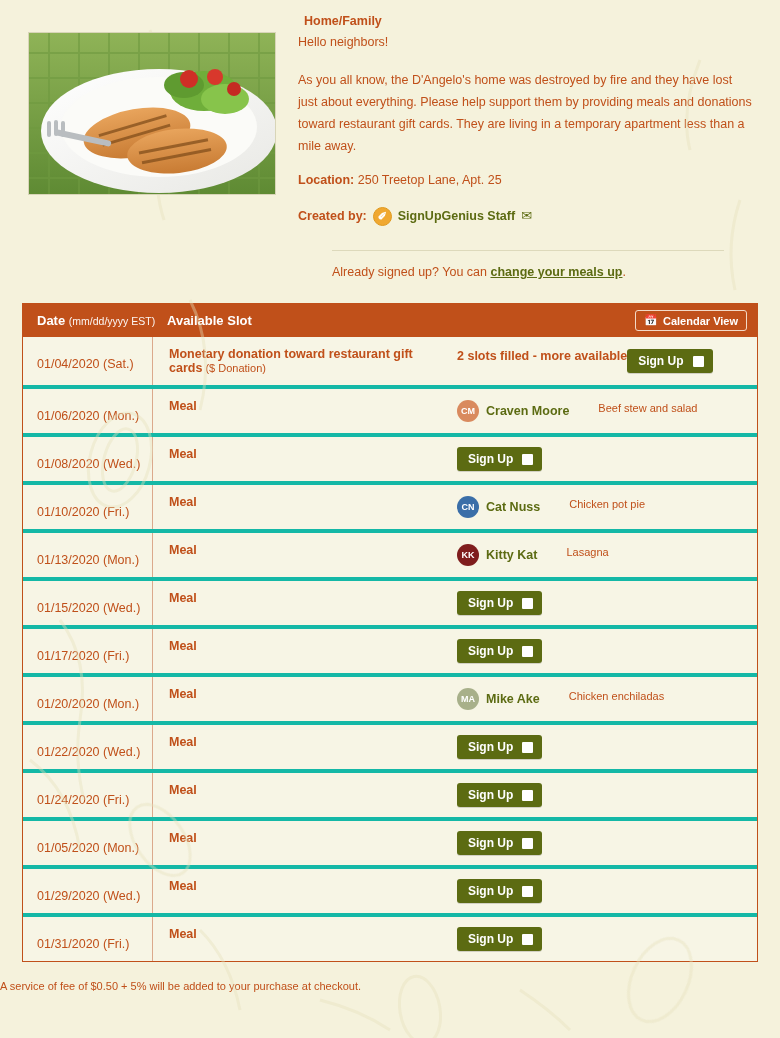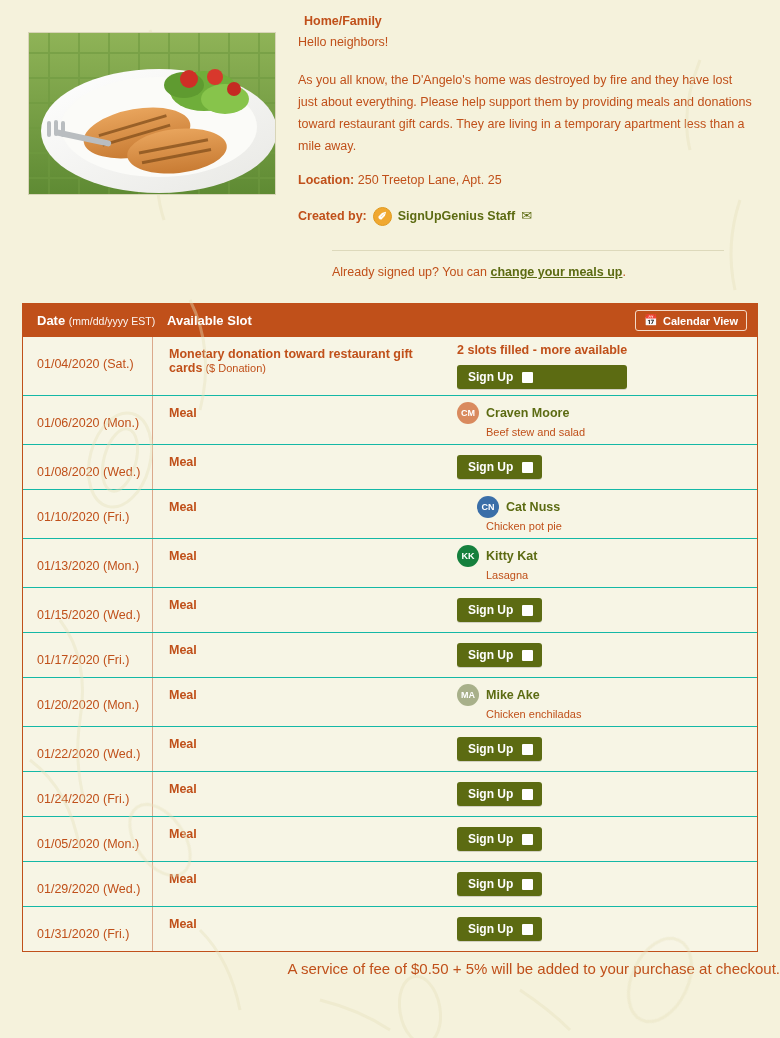--- a/index.html
+++ b/index.html
@@ -138,21 +138,21 @@
     display: inline-flex;
     align-items: center;
     gap: 5px;
     cursor: pointer;
   }
   .cal-glyph { font-size: 11px; }
 
   .row {
     display: flex;
     align-items: stretch;
-    border-top: 1px solid #14b8a6;
+    border-top: 4px solid #14b8a6;
     min-height: 37px;
   }
   .row:first-of-type { border-top: none; }
   .cell-date {
     width: 130px; flex: 0 0 130px;
     padding: 20px 8px 10px 14px;
     font-size: 12.5px;
     font-weight: normal;
     color: #c0501a;
     border-right: 1px solid #dba98c;
@@ -220,29 +220,29 @@
   .person-name {
     color: #5c6b12;
     font-size: 12.5px;
     font-weight: bold;
   }
   .person-note {
     font-size: 11px;
     color: #c0501a;
     margin-top: 2px;
   }
-  .stack { display: flex; flex-direction: column; justify-content: flex-start; }
+  .stack { display: flex; flex-direction: row; justify-content: flex-start; }
   .cell-action.two-line { padding-top: 6px; padding-bottom: 6px; }
   .note-indent { margin-left: 29px; }
 
   .footer-note {
-    text-align: right;
-    font-size: 15px;
-    color: #c0501a;
-    margin-top: 8px;
+    text-align: left;
+    font-size: 11px;
+    color: #c0501a;
+    margin-top: 18px;
   }
 </style>
 </head>
 <body>
 
 <div class="page">
 
   <svg class="bg-pattern" viewBox="0 0 780 1038" preserveAspectRatio="none">
     <g stroke="#e6e0bc" stroke-width="3" fill="none" opacity="0.8">
       <ellipse cx="90" cy="120" rx="26" ry="44" transform="rotate(-20 90 120)"></ellipse>
@@ -394,34 +394,34 @@
               <span class="btn-box"></span>
             </button>
           </div>
         </div>
         <div class="row">
           <div class="cell-date">01/10/2020 (Fri.)</div>
           <div class="cell-slot"><span>Meal</span></div>
           <div class="cell-action two-line">
             <div class="stack">
               <div class="person">
-                <span class="person-av" style="background: rgb(58, 110, 168); margin-left: 20px;">CN</span>
+                <span class="person-av" style="background: rgb(58, 110, 168);">CN</span>
                 <span class="person-name">Cat Nuss</span>
               </div>
               <div class="person-note note-indent">Chicken pot pie</div>
             </div>
           </div>
         </div>
         <div class="row">
           <div class="cell-date">01/13/2020 (Mon.)</div>
           <div class="cell-slot"><span>Meal</span></div>
           <div class="cell-action two-line">
             <div class="stack">
               <div class="person">
-                <span class="person-av" style="background: #15803d;">KK</span>
+                <span class="person-av" style="background: #7f1d1d;">KK</span>
                 <span class="person-name">Kitty Kat</span>
               </div>
               <div class="person-note note-indent">Lasagna</div>
             </div>
           </div>
         </div>
         <div class="row">
           <div class="cell-date">01/15/2020 (Wed.)</div>
           <div class="cell-slot"><span>Meal</span></div>
           <div class="cell-action">

